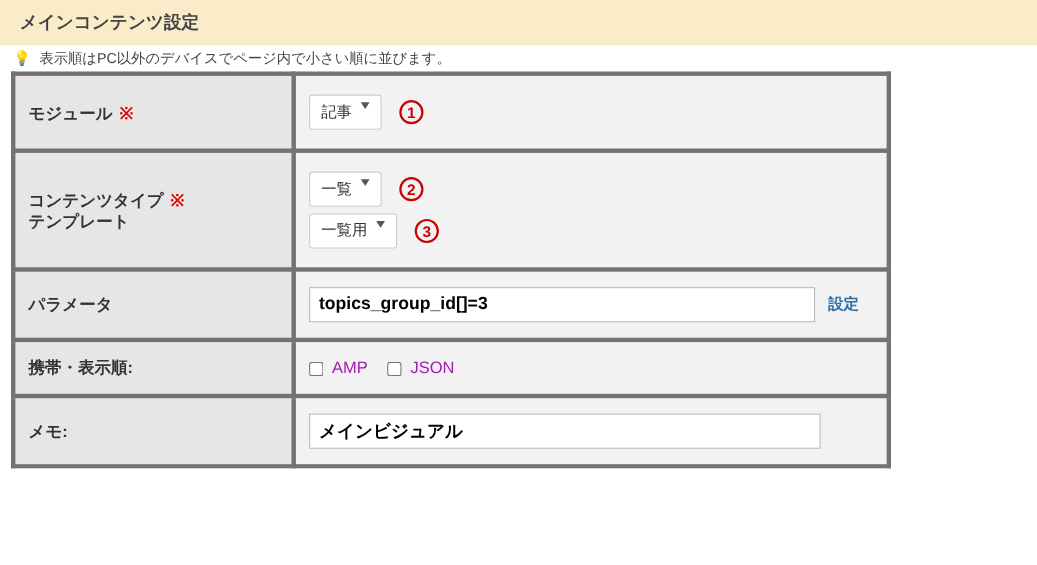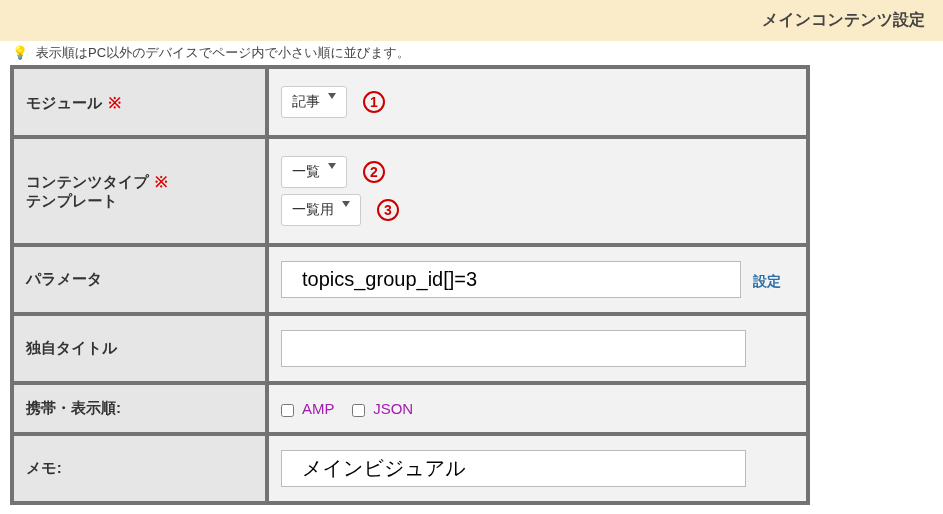--- a/index.html
+++ b/index.html
@@ -9,21 +9,20 @@
       color: #333;
       background: #fff;
       width: 943px;
     }
     .header {
       background: #faecc9;
       padding: 10px 18px;
       font-size: 16px;
       font-weight: bold;
       color: #444;
-      text-align: right;
     }
     .hint {
       padding: 3px 12px;
       font-size: 13px;
       color: #444;
     }
     .bulb {
       color: #f0a000;
       margin-right: 4px;
     }
@@ -78,24 +77,25 @@
       color: #cc0000;
       font-weight: bold;
       align-items: center;
       justify-content: center;
       font-size: 14px;
       margin-left: 6px;
       vertical-align: middle;
     }
     .text-input {
       border: 1px solid #bbb;
-      padding: 6px 20px;
-      font-size: 20px;
+      padding: 6px 8px;
+      font-size: 16px;
       width: 460px;
       font-family: inherit;
+      font-weight: bold;
     }
     .text-input.wide { width: 465px; }
     .inline-link {
       color: #2a6fa7;
       text-decoration: none;
       margin-left: 8px;
       font-size: 14px;
       font-weight: bold;
     }
     .chk { margin-right: 4px; vertical-align: middle; }
@@ -155,26 +155,20 @@
   </tr>
 
   <tr>
     <td class="label-cell">パラメータ</td>
     <td class="value-cell">
       <input class="text-input" type="text" value="topics_group_id[]=3" style="">
       <a href="#" class="inline-link">設定</a>
     </td>
   </tr>
 
-  <tr>
-    <td class="label-cell">独自タイトル</td>
-    <td class="value-cell">
-      <input class="text-input wide" type="text" value="" style="">
-    </td>
-  </tr>
 
   <tr>
     <td class="label-cell">携帯・表示順:</td>
     <td class="value-cell">
       <input type="checkbox" class="chk" style="">
       <span class="chk-label">AMP</span>
       <input type="checkbox" class="chk" style="">
       <span class="chk-label">JSON</span>
     </td>
   </tr>

